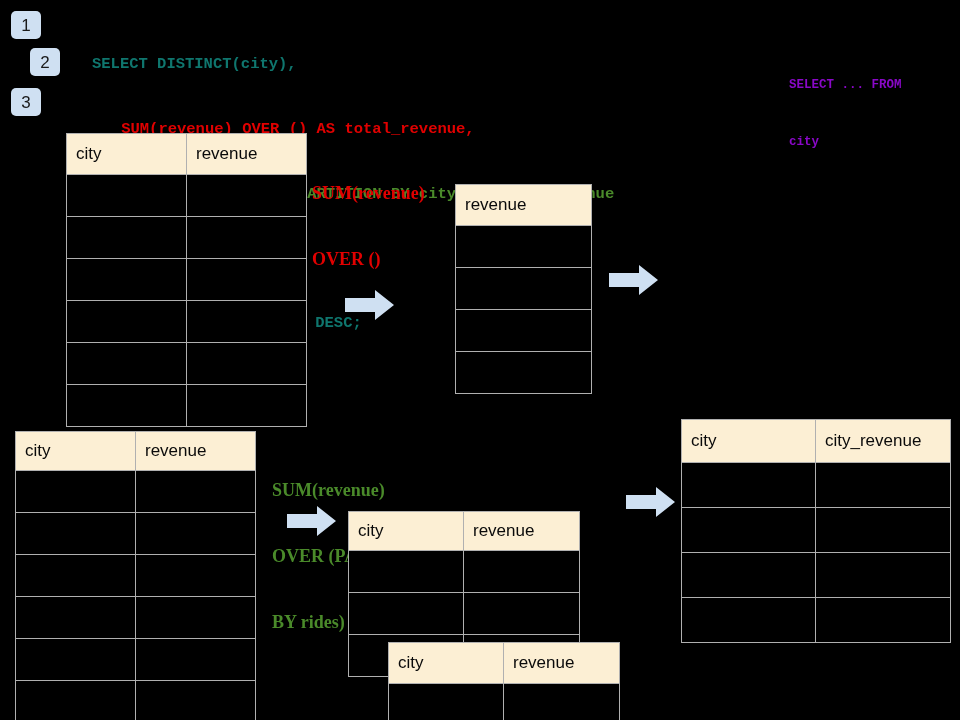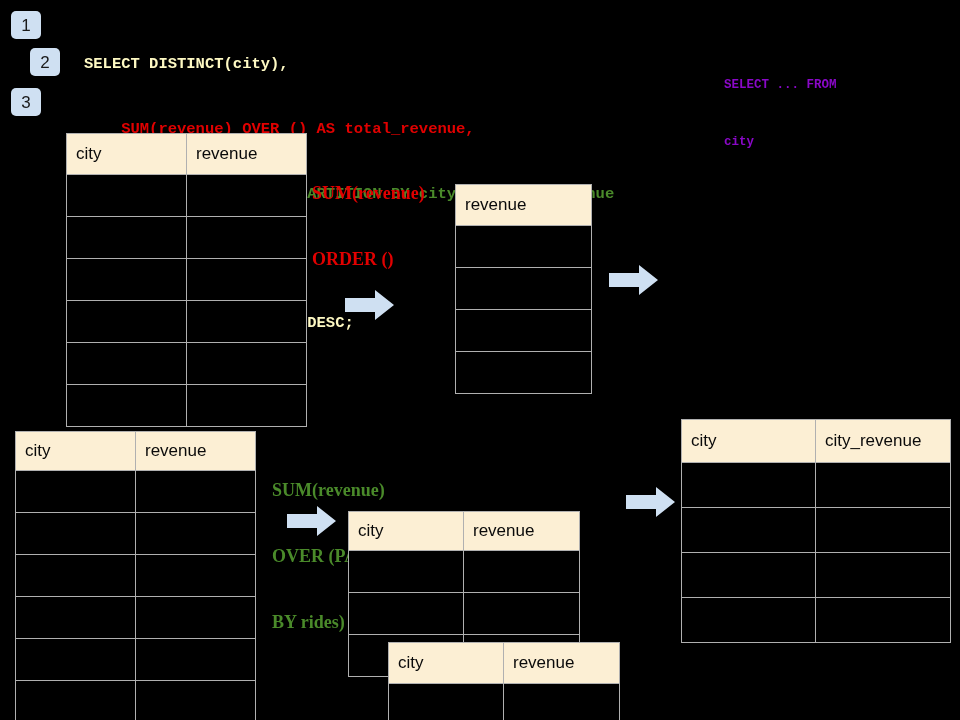--- a/index.html
+++ b/index.html
@@ -37,21 +37,21 @@
   .sql {
     position: absolute;
     font-family: "Liberation Mono", monospace;
     font-size: 15.5px;
     line-height: 21.6px;
     white-space: pre;
     font-weight: bold;
     letter-spacing: 0px;
   }
   .sql-line { white-space: pre; }
-  .c-purple { color: #fef9c3; }
+  .c-purple { color: #0f766e; margin-left: 8px; }
   .c-red    { color: #e10000; }
   .c-green  { color: #4a8a2a; }
 
   .sidenote {
     position: absolute;
     font-family: "Liberation Mono", monospace;
     font-size: 12.5px;
     line-height: 19px;
     font-weight: bold;
     white-space: pre;
@@ -110,21 +110,21 @@
   <div class="badge" style="left:11px; top:88px;">3</div>
 
   <div class="sql" style="left:84px; top:11px;">
     <div class="sql-line c-purple">SELECT DISTINCT(city),</div>
     <div class="sql-line c-red">    SUM(revenue) OVER () AS total_revenue,</div>
     <div class="sql-line c-green">    SUM(revenue) OVER (PARTITION BY city) as city_revenue</div>
     <div class="sql-line c-purple">  FROM rides</div>
     <div class="sql-line c-purple">  ORDER by city_revenue DESC;</div>
   </div>
 
-  <div class="sidenote" style="left:724px; top:38px;">
+  <div class="sidenote" style="left:789px; top:38px;">
     <div>SELECT ... FROM</div>
     <div>city</div>
   </div>
 
   <table class="tbl" style="left:66px; top:127px; width:240px;">
     <colgroup>
         <col style="width:120px">
         <col style="width:120px">
       </colgroup>
     <thead>
@@ -156,21 +156,21 @@
       </tr>
       <tr>
         <td style="height:41px;"></td>
         <td style="height:41px;"></td>
       </tr>
     </tbody>
   </table>
 
   <div class="anno red" style="left:312px; top:138px;">
     <div>SUM(revenue)</div>
-    <div>ORDER ()</div>
+    <div>OVER ()</div>
   </div>
 
   <div class="arrow" style="left:345px; top:288px;">
     <svg width="50" height="34" viewBox="0 0 50 34">
       <polygon points="0,10 30,10 30,2 49,17 30,32 30,24 0,24" fill="#cfe0f2"></polygon>
     </svg>
   </div>
 
   <table class="tbl" style="left:455px; top:178px; width:136px;">
     <colgroup>

